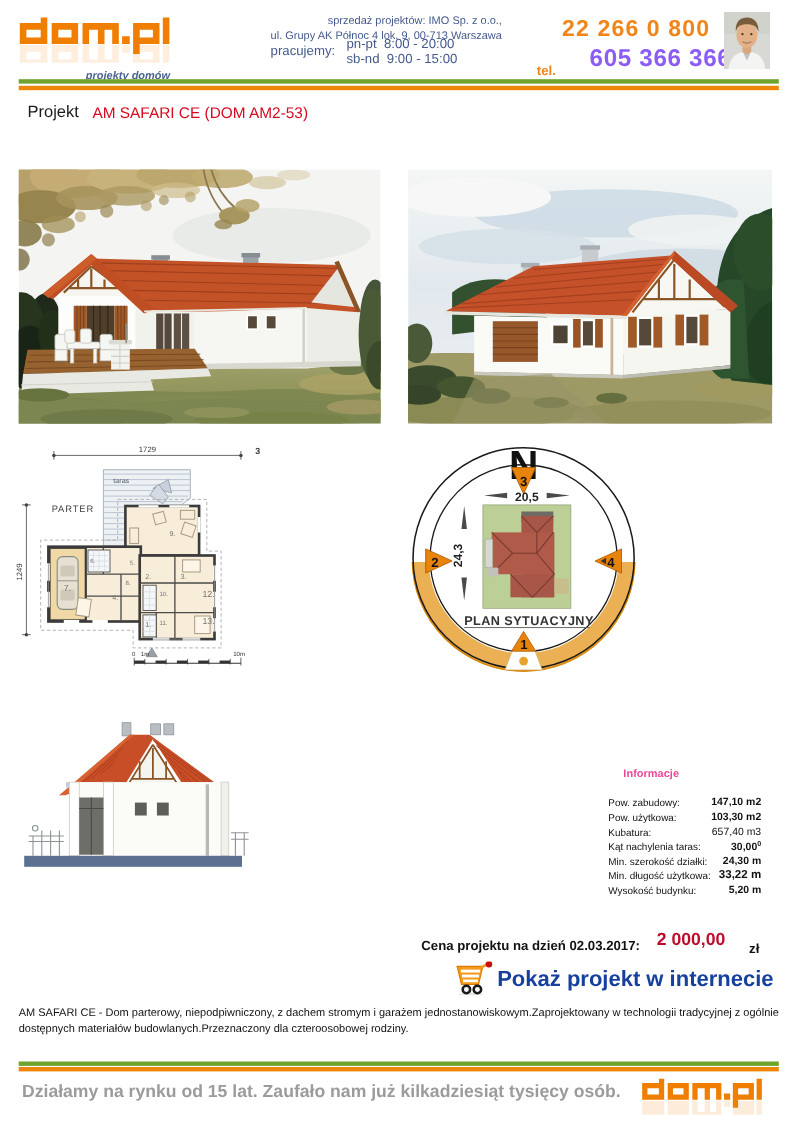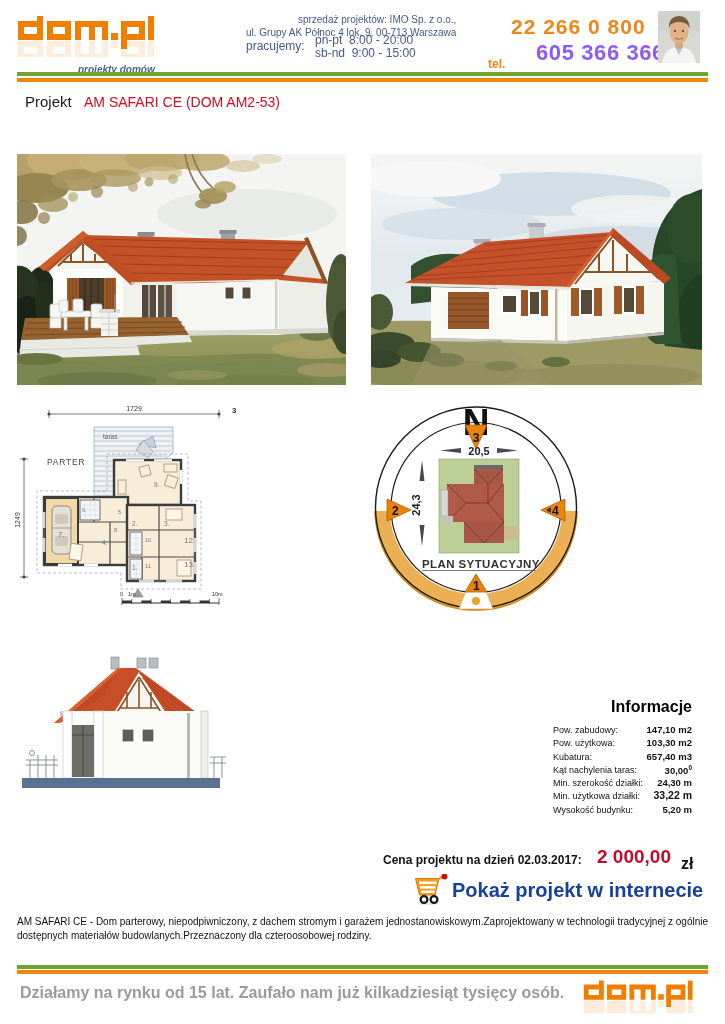--- a/index.html
+++ b/index.html
@@ -636,37 +636,37 @@
     <circle cx="14" cy="108" r="2.5"></circle>
   </g>
   <g stroke="#8D9296" stroke-width="1" fill="none">
     <path d="M192,112 H208 M192,118 H208 M196,112 V133 M204,112 V133"></path>
   </g>
 
   <rect x="4" y="133" width="198" height="10" fill="#5C7191"></rect>
 </svg>
 </div>
 
-<div class="abs" style="left:492px;top:698px;width:200px;text-align:right;font-size:16px;font-weight:bold;color:#000000;">Informacje</div>
+<div class="abs" style="left:492px;top:698px;width:200px;text-align:center;font-size:10px;font-weight:bold;color:#ec4899;">Informacje</div>
 
 <div class="abs" style="left:553px;top:725px;width:139px;font-size:9px;color:#111;">
   <div style="position:relative;height:13.3px;"><span>Pow. zabudowy:</span><span style="position:absolute;right:0;top:-1px;font-weight:bold;font-size:9.5px;">147,10 m2</span></div>
   <div style="position:relative;height:13.3px;"><span>Pow. użytkowa:</span><span style="position:absolute;right:0;top:-1px;font-weight:bold;font-size:9.5px;margin-left:28px;">103,30 m2</span></div>
-  <div style="position:relative;height:13.3px;"><span>Kubatura:</span><span style="position:absolute;right:0;top:-1px;font-weight:bold;font-size:9.5px;padding-left:18px;">657,40 m3</span></div>
+  <div style="position:relative;height:13.3px;"><span>Kubatura:</span><span style="position:absolute;right:0;top:-1px;font-weight:normal;font-size:9.5px;padding-left:18px;">657,40 m3</span></div>
   <div style="position:relative;height:13.3px;"><span>Kąt nachylenia taras:</span><span style="position:absolute;right:0;top:-1px;font-weight:bold;font-size:9.5px;">30,00<sup style="font-size:6.5px;">0</sup></span></div>
   <div style="position:relative;height:13.3px;"><span>Min. szerokość działki:</span><span style="position:absolute;right:0;top:-1px;font-weight:bold;font-size:9.5px;">24,30 m</span></div>
-  <div style="position:relative;height:13.3px;"><span>Min. użytkowa działki:</span><span style="position:absolute;right:0;top:-2px;font-weight:bold;font-size:10.5px;">33,22 m</span></div>
+  <div style="position:relative;height:13.3px;"><span>Min. długość użytkowa:</span><span style="position:absolute;right:0;top:-2px;font-weight:bold;font-size:10.5px;">33,22 m</span></div>
   <div style="position:relative;height:13.3px;"><span>Wysokość budynku:</span><span style="position:absolute;right:0;top:-1px;font-weight:bold;font-size:9.5px;">5,20 m</span></div>
 </div>
 
 <div class="abs" style="left:383px;top:853px;font-size:12px;font-weight:bold;color:#111;">Cena projektu na dzień 02.03.2017:</div>
 
-<div class="abs" style="left:597px;top:846px;font-size:19px;font-weight:bold;color:#C00C2C;">2 000,00</div>
-
-<div class="abs" style="left:681px;top:855px;font-size:16px;font-weight:bold;color:#111;">zł</div>
+<div class="abs" style="left:597px;top:846px;font-size:16px;font-weight:bold;color:#C00C2C;">2 000,00</div>
+
+<div class="abs" style="left:681px;top:855px;font-size:12px;font-weight:bold;color:#111;">zł</div>
 
 <div class="abs" style="left:413px;top:874px;width:36px;height:31px;">
 <svg width="36" height="31" viewBox="0 0 36 31">
   <path d="M2.5,4.5 L26,4.5 L22,21 L6.5,21 Z" fill="#F59B1E" stroke="#D97B00" stroke-width="1"></path>
   <rect x="6" y="7.5" width="17.5" height="2.6" fill="#fff"></rect>
   <rect x="7" y="12" width="15.5" height="2.6" fill="#fff"></rect>
   <rect x="8" y="16.5" width="13.5" height="2.4" fill="#fff"></rect>
   <path d="M25,5.5 L31,1.8" stroke="#F59B1E" stroke-width="2.4" fill="none"></path>
   <circle cx="31.5" cy="2.6" r="3" fill="#C80F0F"></circle>
   <circle cx="11" cy="25.5" r="3.4" fill="none" stroke="#1a1a1a" stroke-width="2.3"></circle>

